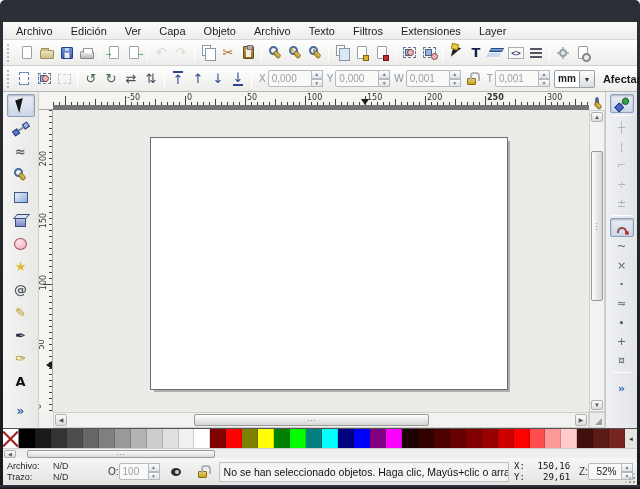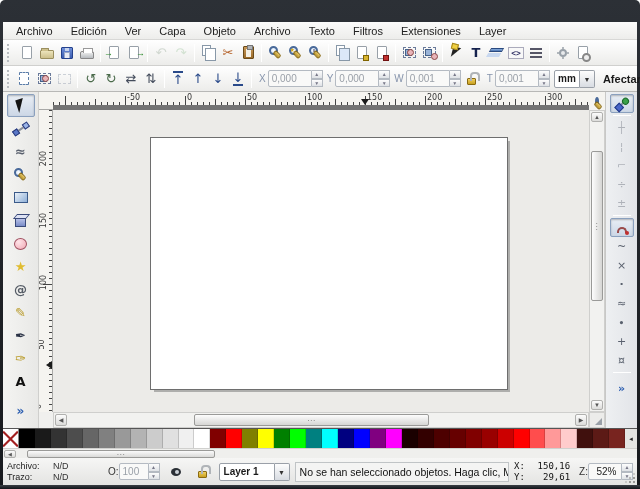--- a/index.html
+++ b/index.html
@@ -513,21 +513,21 @@
         <span class="tick" style="left: 516px; height: 3px;"></span>
         <span class="tick" style="left: 522px; height: 6px;"></span>
         <span class="tick" style="left: 528px; height: 3px;"></span>
         <span class="tick" style="left: 534px; height: 3px;"></span>
         <span class="rlabel" style="left: 74px; top: 1px;">-50</span>
         <span class="rlabel" style="left: 134px; top: 1px;">0</span>
         <span class="rlabel" style="left: 194px; top: 1px;">50</span>
         <span class="rlabel" style="left: 254px; top: 1px;">100</span>
         <span class="rlabel" style="left: 314px; top: 1px;">150</span>
         <span class="rlabel" style="left: 374px; top: 1px;">200</span>
-        <span class="rlabel" style="left: 434px; top: 1px;">250</span>
+        <span class="rlabel" style="left: 434px; top: 1px; font-weight: bold;">250</span>
         <span class="rlabel" style="left: 494px; top: 1px;">300</span>
         <span class="hmark" style="left: 308px;"></span>
       </div>
     <div id="vruler" class="ruler">
         <span class="tick" style="top: 0px; width: 3px;"></span>
         <span class="tick" style="top: 6px; width: 3px;"></span>
         <span class="tick" style="top: 12px; width: 3px;"></span>
         <span class="tick" style="top: 18px; width: 3px;"></span>
         <span class="tick" style="top: 24px; width: 3px;"></span>
         <span class="tick" style="top: 30px; width: 3px;"></span>
@@ -719,24 +719,20 @@
           <span>▲</span>
           <span>▼</span>
         </span>
     </span>
     <button class="flatbtn">
         <span class="i i-eye"></span>
       </button>
     <button class="flatbtn">
         <span class="i i-padlock"></span>
       </button>
-    <span id="layer-combo">
-      <span id="layer-name">Layer 1</span>
-      <span class="unitarrow">▼</span>
-    </span>
     <div id="statusmsg">No se han seleccionado objetos. Haga clic, Mayús+clic o arrastr</div>
     <div id="xy-box">
       <div class="row">
           <span>X:</span>
           <span>150,16</span>
         </div>
       <div class="row">
           <span>Y:</span>
           <span>29,61</span>
         </div>

